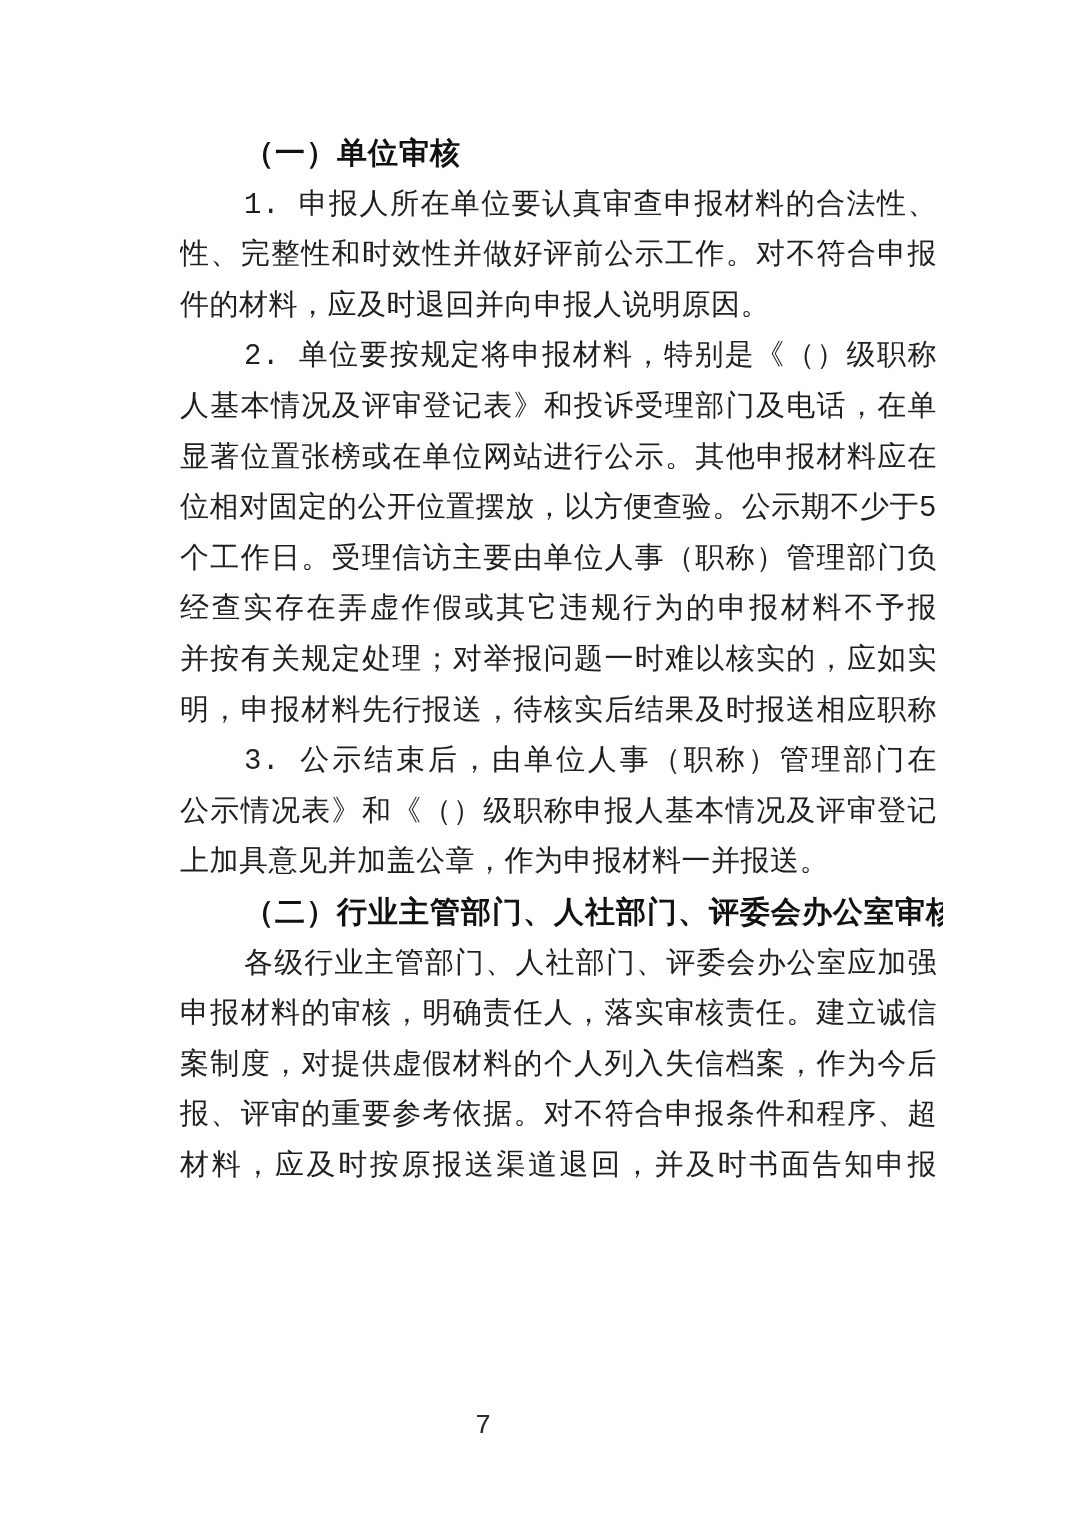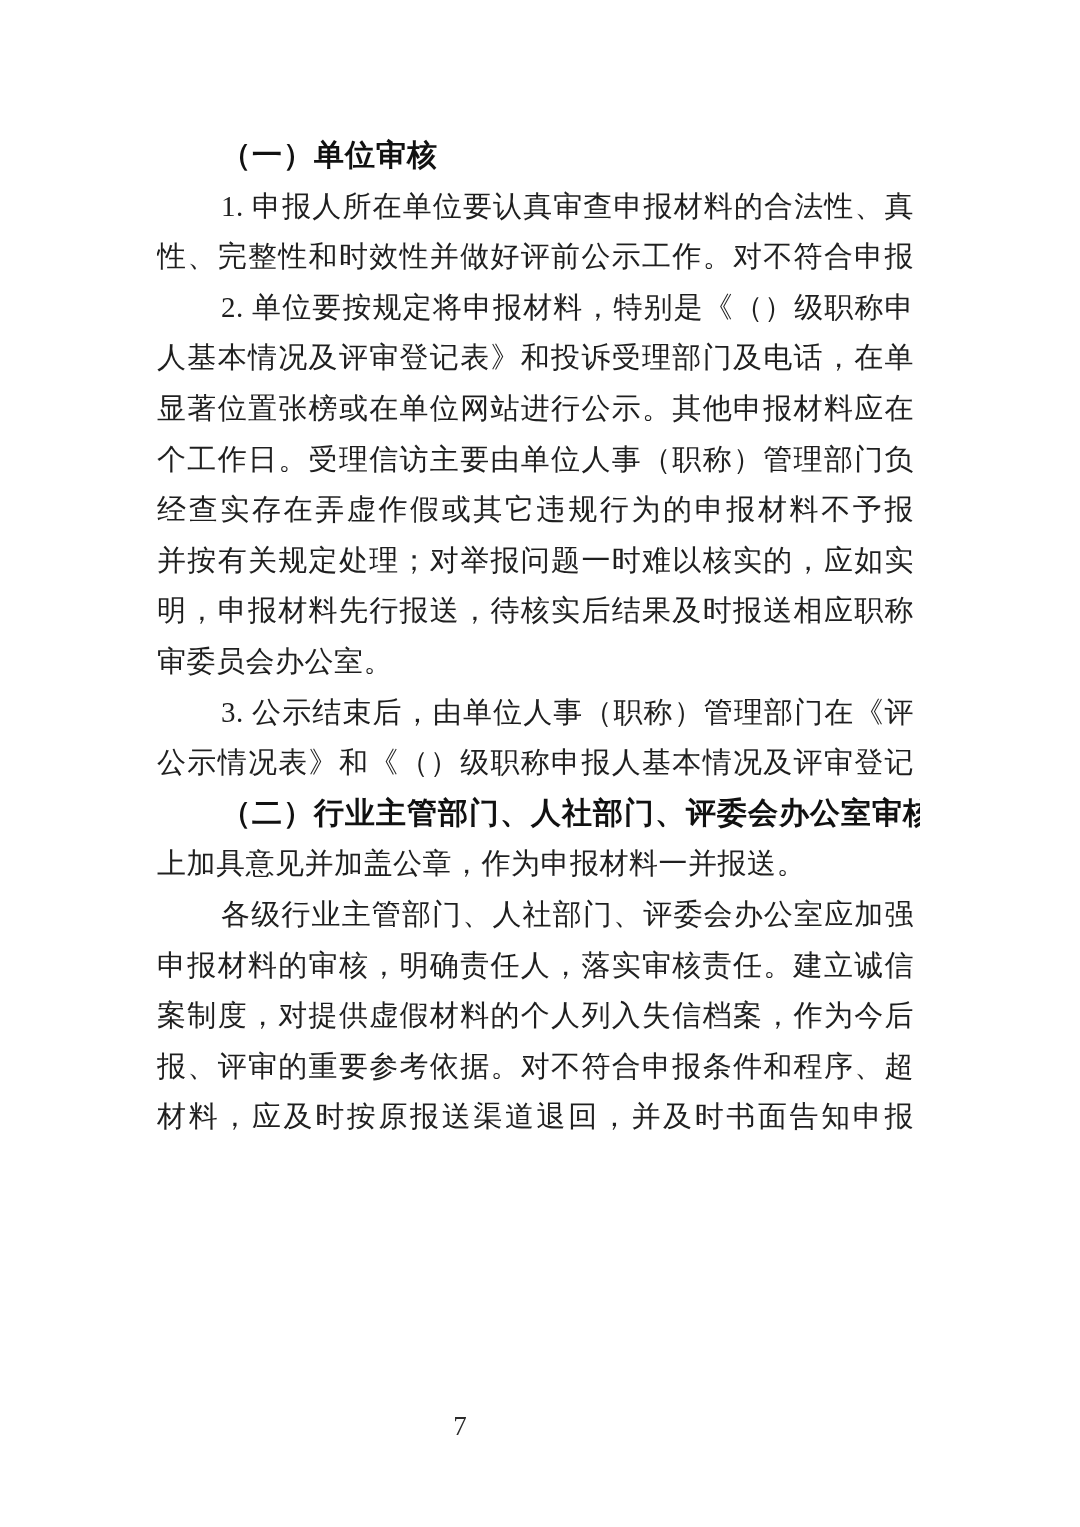--- a/index.html
+++ b/index.html
@@ -6,22 +6,23 @@
     margin: 0;
     padding: 0;
     background: #ffffff;
   }
   .page {
     position: relative;
     width: 920px;
     height: 1527px;
     background: #ffffff;
     overflow: hidden;
-    font-family: Liberation Serif, serif;
+    font-family: Liberation Mono, monospace;
     color: #1f1f1f;
+    margin-left: 23px;
   }
   .text-block {
     position: absolute;
     left: 157px;
     top: 130px;
     width: 757px;
   }
   .line {
     font-size: 29px;
     height: 50.6px;
@@ -58,32 +59,33 @@
   }
 </style>
 </head>
 <body>
 
 <div class="page">
   <div class="text-block">
       <div class="line heading indent">（一）单位审核</div>
       <div class="line indent justify">1. 申报人所在单位要认真审查申报材料的合法性、真实</div>
       <div class="line justify">性、完整性和时效性并做好评前公示工作。对不符合申报条</div>
+      <div class="line">件的材料，应及时退回并向申报人说明原因。</div>
       <div class="line indent justify">2. 单位要按规定将申报材料，特别是《（）级职称申报</div>
       <div class="line justify">人基本情况及评审登记表》和投诉受理部门及电话，在单位</div>
       <div class="line justify">显著位置张榜或在单位网站进行公示。其他申报材料应在单</div>
+      <div class="line justify">位相对固定的公开位置摆放，以方便查验。公示期不少于5</div>
       <div class="line justify">个工作日。受理信访主要由单位人事（职称）管理部门负责。</div>
       <div class="line justify">经查实存在弄虚作假或其它违规行为的申报材料不予报送，</div>
       <div class="line justify">并按有关规定处理；对举报问题一时难以核实的，应如实注</div>
       <div class="line justify">明，申报材料先行报送，待核实后结果及时报送相应职称评</div>
-      <div class="line">审委员会办公室。</div>
       <div class="line indent justify">3. 公示结束后，由单位人事（职称）管理部门在《评前</div>
       <div class="line justify">公示情况表》和《（）级职称申报人基本情况及评审登记表》</div>
+      <div class="line">上加具意见并加盖公章，作为申报材料一并报送。</div>
       <div class="line heading indent">（二）行业主管部门、人社部门、评委会办公室审核</div>
-      <div class="line">上加具意见并加盖公章，作为申报材料一并报送。</div>
       <div class="line indent justify">各级行业主管部门、人社部门、评委会办公室应加强对</div>
       <div class="line justify">申报材料的审核，明确责任人，落实审核责任。建立诚信档</div>
       <div class="line justify">案制度，对提供虚假材料的个人列入失信档案，作为今后申</div>
       <div class="line justify">报、评审的重要参考依据。对不符合申报条件和程序、超出</div>
       <div class="line justify">材料，应及时按原报送渠道退回，并及时书面告知申报人。</div>
     </div>
   <div class="page-number">7</div>
 </div>
 
 </body></html>

